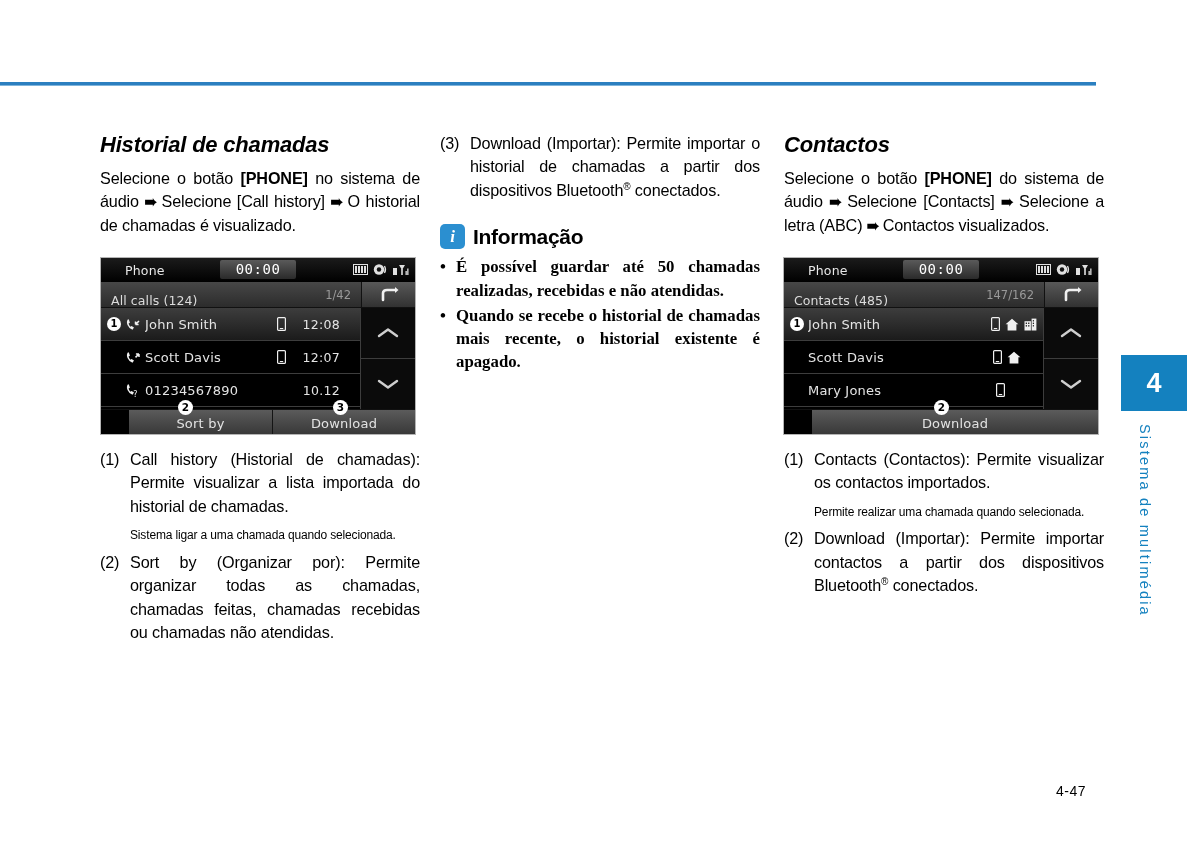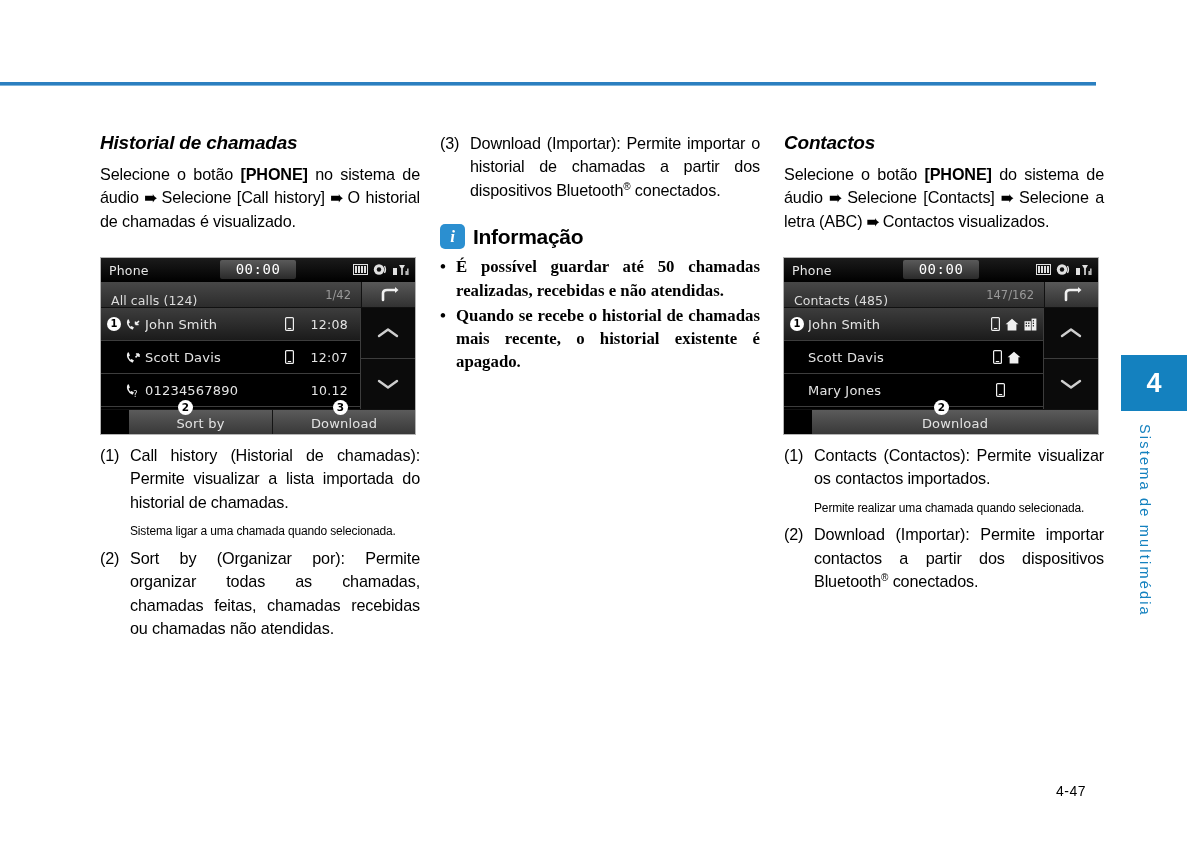--- a/index.html
+++ b/index.html
@@ -43,21 +43,21 @@
     position: absolute;
     top: 132px;
     width: 320px;
   }
   .col-left   { left: 100px; }
   .col-middle { left: 440px; }
   .col-right  { left: 784px; }
 
   
   h2.section-title {
-    font-size: 19px;
+    font-size: 22px;
     font-weight: bold;
     font-style: italic;
     margin: 0 0 9px 0;
     letter-spacing: -0.2px;
   }
   p.body {
     font-size: 16.2px;
     line-height: 1.44;
     margin: 0 0 2px 0;
     text-align: justify;
@@ -161,21 +161,21 @@
   .dev-statusbar {
     position: relative;
     height: 24px;
     background: linear-gradient(#1b1b1b, #000);
     display: flex;
     align-items: center;
   }
   .dev-stat-title {
     color: #e8e8e8;
     font-size: 12.5px;
-    padding-left: 8px;
+    padding-left: 24px;
     letter-spacing: 0.2px;
   }
   .dev-clock {
     position: absolute;
     left: 50%;
     transform: translateX(-50%);
     top: 2px;
     width: 76px;
     height: 19px;
     background: linear-gradient(#5a5a5a, #2a2a2a);
@@ -287,21 +287,21 @@
     gap: 5px;
     align-items: center;
     padding-right: 6px;
   }
   .dev-row .rowtime {
     flex: 0 0 auto;
     color: #e4e4e4;
     font-size: 12.5px;
     width: 48px;
     text-align: right;
-    padding-right: 12px;
+    padding-right: 20px;
     letter-spacing: 0.3px;
   }
 
   .dev-scroll {
     flex: 0 0 auto;
     width: 54px;
     border-left: 1px solid #3d3d3d;
     display: flex;
     flex-direction: column;
   }

